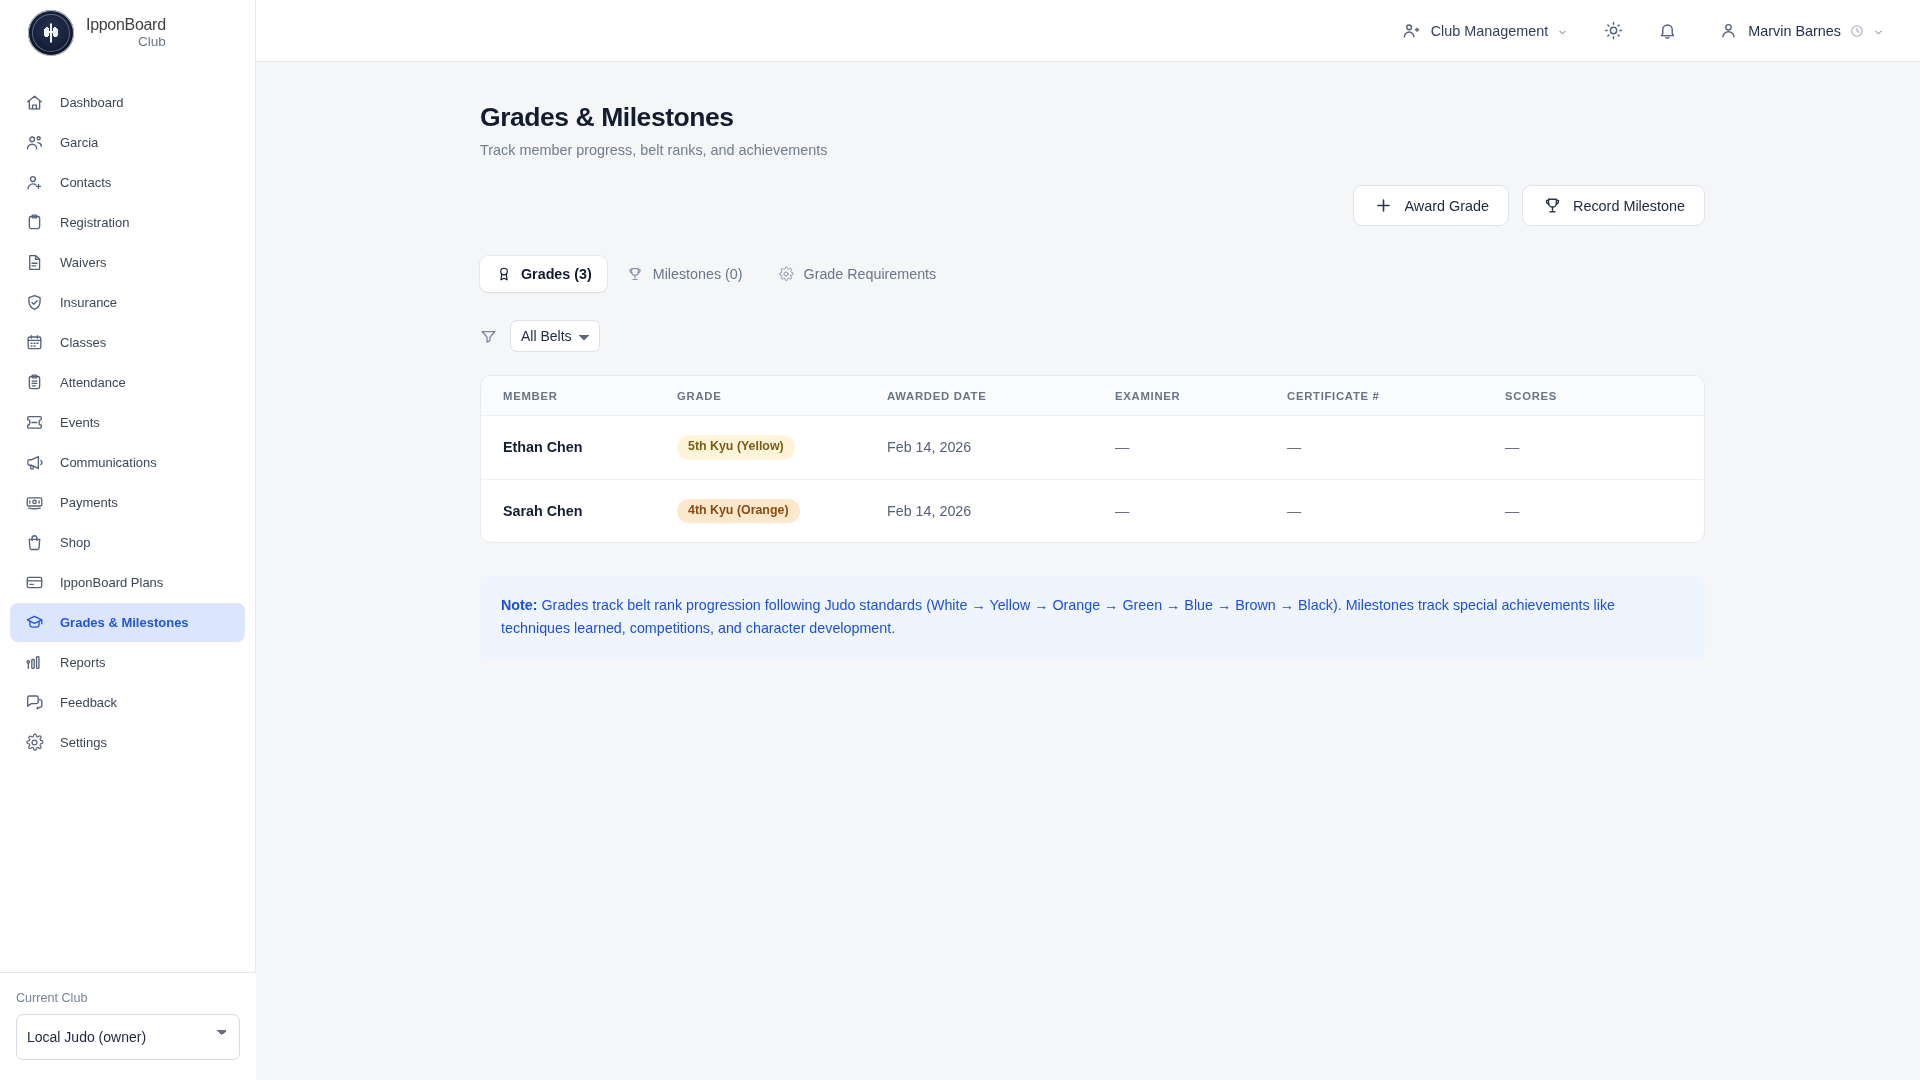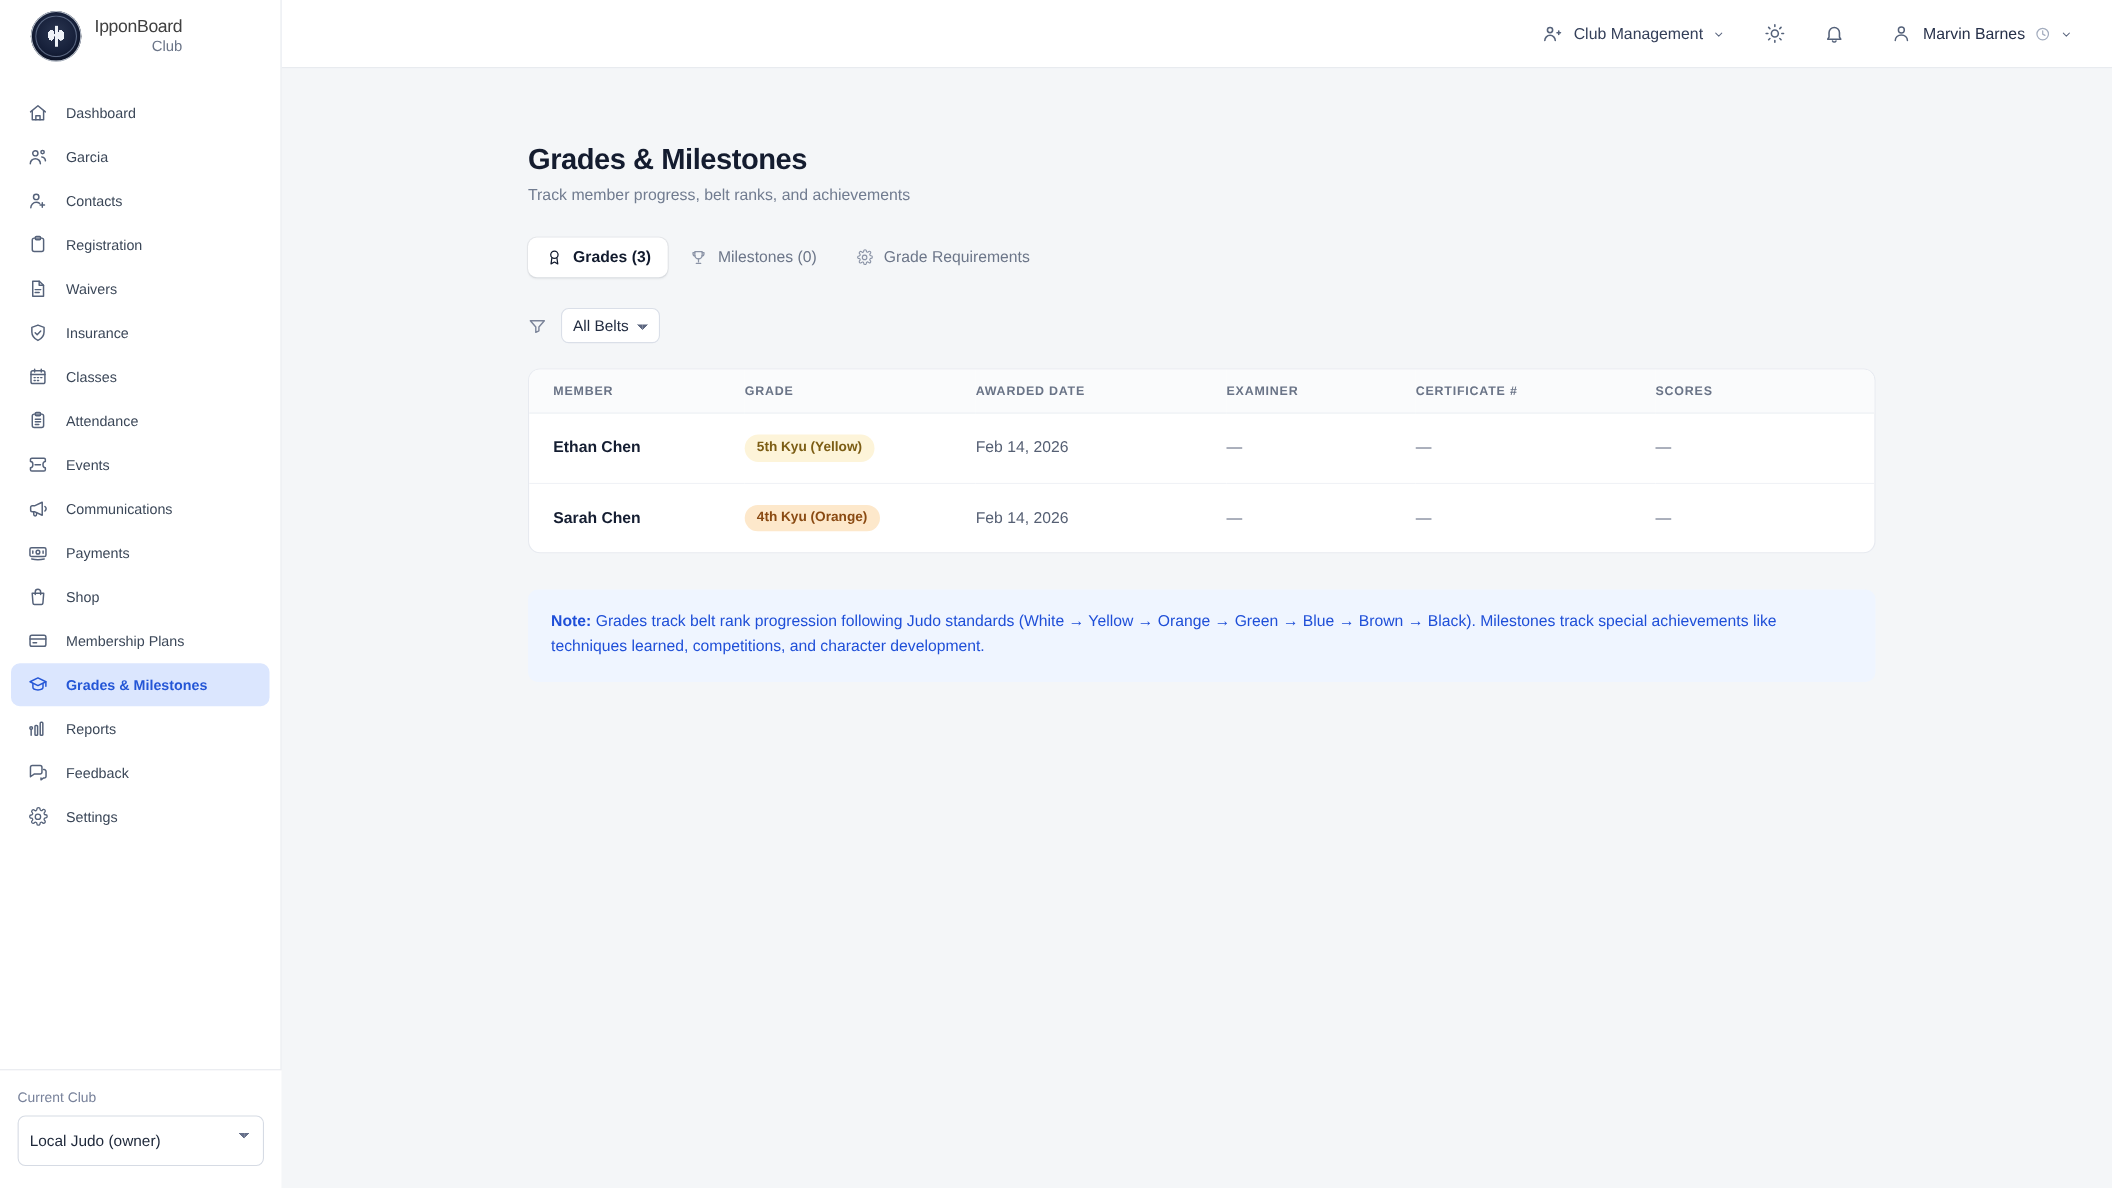--- a/index.html
+++ b/index.html
@@ -89,21 +89,21 @@
     appearance: none;
     background-image:
       linear-gradient(45deg, transparent 50%, #66708a 50%),
       linear-gradient(135deg, #66708a 50%, transparent 50%);
     background-position: calc(100% - 17px) 15px, calc(100% - 12px) 15px;
     background-size: 5px 5px, 5px 5px;
     background-repeat: no-repeat;
   }
 
   
-  .main { flex: 1 1 auto; height: 844px; display: flex; flex-direction: column; min-width: 0; gap: 28px; }
+  .main { flex: 1 1 auto; height: 844px; display: flex; flex-direction: column; min-width: 0; }
 
   .topbar {
     height: 62px; background: #fff;
     border-bottom: 1px solid #e6e9ee;
     display: flex; align-items: center; justify-content: flex-end;
     padding-right: 26px; gap: 0;
     flex: 0 0 62px;
   }
   .top-chip {
     display: flex; align-items: center; gap: 9px;
@@ -358,21 +358,21 @@
           <span>Shop</span>
         </div>
         <div class="nav-item">
           <span class="ico">
             <svg viewBox="0 0 24 24" fill="none" stroke="currentColor" stroke-width="1.7" stroke-linecap="round" stroke-linejoin="round">
               <rect x="2.9" y="5.6" width="18.2" height="12.8" rx="2.1"></rect>
               <path d="M2.9 9.9h18.2"></path>
               <path d="M6.4 14.4h4"></path>
             </svg>
           </span>
-          <span>Membership Plans</span>
+          <span>IpponBoard Plans</span>
         </div>
         <div class="nav-item active">
           <span class="ico">
             <svg viewBox="0 0 24 24" fill="none" stroke="currentColor" stroke-width="1.7" stroke-linecap="round" stroke-linejoin="round">
               <path d="M12 4.2L2.9 8.6 12 13l9.1-4.4L12 4.2z"></path>
               <path d="M6.2 10.7v4.3c0 1.6 2.6 2.9 5.8 2.9s5.8-1.3 5.8-2.9v-4.3"></path>
               <path d="M21.1 8.6v5.1"></path>
             </svg>
           </span>
           <span>Grades &amp; Milestones</span>
@@ -472,20 +472,40 @@
         </span>
       </div>
     </header>
 
     <div class="content">
       <div class="inner">
 
         <h1 class="page-title">Grades &amp; Milestones</h1>
         <p class="page-sub">Track member progress, belt ranks, and achievements</p>
 
+        <div class="actions">
+          <button class="btn">
+            <span class="ico">
+              <svg viewBox="0 0 24 24" fill="none" stroke="currentColor" stroke-width="2" stroke-linecap="round">
+                  <path d="M12 5v14M5 12h14"></path>
+                </svg>
+            </span>
+            <span>Award Grade</span>
+          </button>
+          <button class="btn">
+            <span class="ico">
+              <svg viewBox="0 0 24 24" fill="none" stroke="currentColor" stroke-width="1.8" stroke-linecap="round" stroke-linejoin="round">
+                  <path d="M7 4h10v5a5 5 0 01-10 0V4z"></path>
+                  <path d="M7 5.5H4.5v1.5A3 3 0 007.5 10M17 5.5h2.5V7a3 3 0 01-3 3"></path>
+                  <path d="M12 14v4M9 20h6"></path>
+                </svg>
+            </span>
+            <span>Record Milestone</span>
+          </button>
+        </div>
 
         <div class="tabs" id="tabs">
             <div class="tab active">
               <span class="ico">
                 <svg viewBox="0 0 24 24" fill="none" stroke="currentColor" stroke-width="1.7" stroke-linecap="round" stroke-linejoin="round">
                   <circle cx="12" cy="8.3" r="5"></circle>
                   <path d="M8.6 12.5L7.4 20.8 12 18.3l4.6 2.5-1.2-8.3"></path>
                 </svg>
               </span>
               <span>Grades (3)</span>

